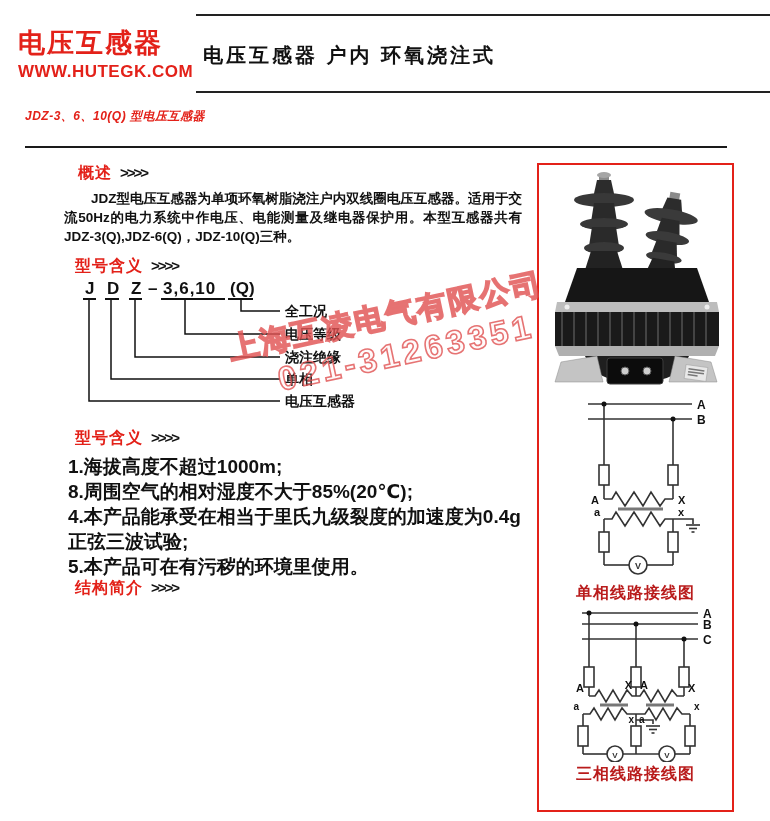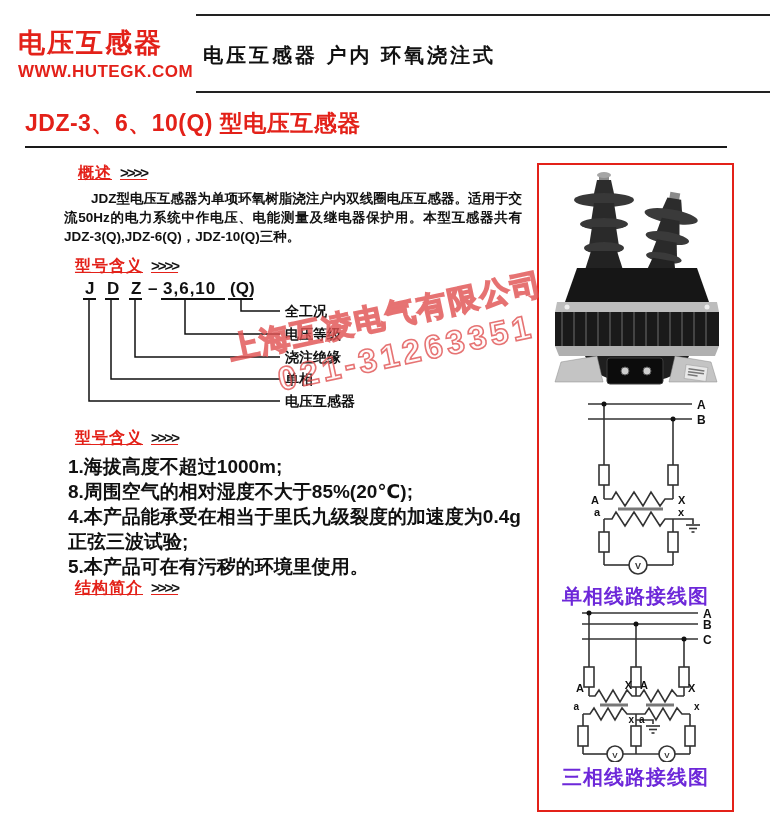--- a/index.html
+++ b/index.html
@@ -5,44 +5,44 @@
   html,body{margin:0;padding:0;background:#fff;}
   #page{position:relative;width:770px;height:821px;background:#fff;overflow:hidden;
         font-family:"Liberation Sans","DejaVu Sans",sans-serif;color:#111;}
   .abs{position:absolute;}
 
   
   .brand-name{font-size:27px;font-weight:bold;color:#e32119;letter-spacing:2px;line-height:1;}
   .brand-site{font-size:17px;font-weight:bold;color:#e32119;letter-spacing:.5px;margin-top:5px;}
   .hline{position:absolute;height:2px;background:#222;}
   .doc-title{font-size:20px;font-weight:bold;letter-spacing:3px;color:#111;text-align:right;}
-  .product-title{font-size:23px;font-weight:bold;color:#e32119;letter-spacing:.5px;}
+  .product-title{font-size:12px;font-weight:bold;color:#e32119;letter-spacing:.5px;font-style:italic;}
 
   
-  .sec-head{font-size:16px;font-weight:bold;color:#e32119;letter-spacing:1px;text-decoration:underline;}
+  .sec-head{font-size:16px;font-weight:bold;color:#e32119;letter-spacing:1px;}
   .sec-head .arrows{color:#111;font-size:15px;font-weight:900;letter-spacing:-2px;margin-left:8px;}
 
   .para{font-size:13.5px;font-weight:bold;text-align:justify;color:#111;}
   .indent{text-indent:2em;}
   ul.cond{list-style:none;margin:4px;padding:0;font-size:19px;font-weight:bold;}
   ul.cond li{line-height:25px;}
 
   
   .watermark{position:absolute;left:225px;top:330px;transform:rotate(-12deg);
              transform-origin:left top;pointer-events:none;z-index:5;}
   .wm1{font-size:30px;font-weight:bold;letter-spacing:2px;color:rgba(255,210,210,.12);
        -webkit-text-stroke:1.6px rgba(224,80,80,.8);white-space:nowrap;}
   .wm2{font-size:33px;font-weight:bold;letter-spacing:4px;color:rgba(255,210,210,.12);
        -webkit-text-stroke:1.6px rgba(224,80,80,.8);margin:0 0 0 42px;white-space:nowrap;}
 
   
   .panel{position:absolute;left:537px;top:163px;width:197px;height:649px;
          border:2px solid #e32119;box-sizing:border-box;background:#fff;}
-  .caption{position:absolute;width:100%;text-align:center;font-size:20px;
-           font-weight:bold;color:#6d28d9;letter-spacing:1px;}
+  .caption{position:absolute;width:100%;text-align:center;font-size:16px;
+           font-weight:bold;color:#b91c1c;letter-spacing:1px;}
   svg text{font-family:"Liberation Sans","DejaVu Sans",sans-serif;}
 </style>
 </head>
 <body>
 
 <div id="page">
 
   <div class="abs" style="left:18px;top:30px;">
     <div class="brand-name">电压互感器</div>
     <div class="brand-site">WWW.HUTEGK.COM</div>

